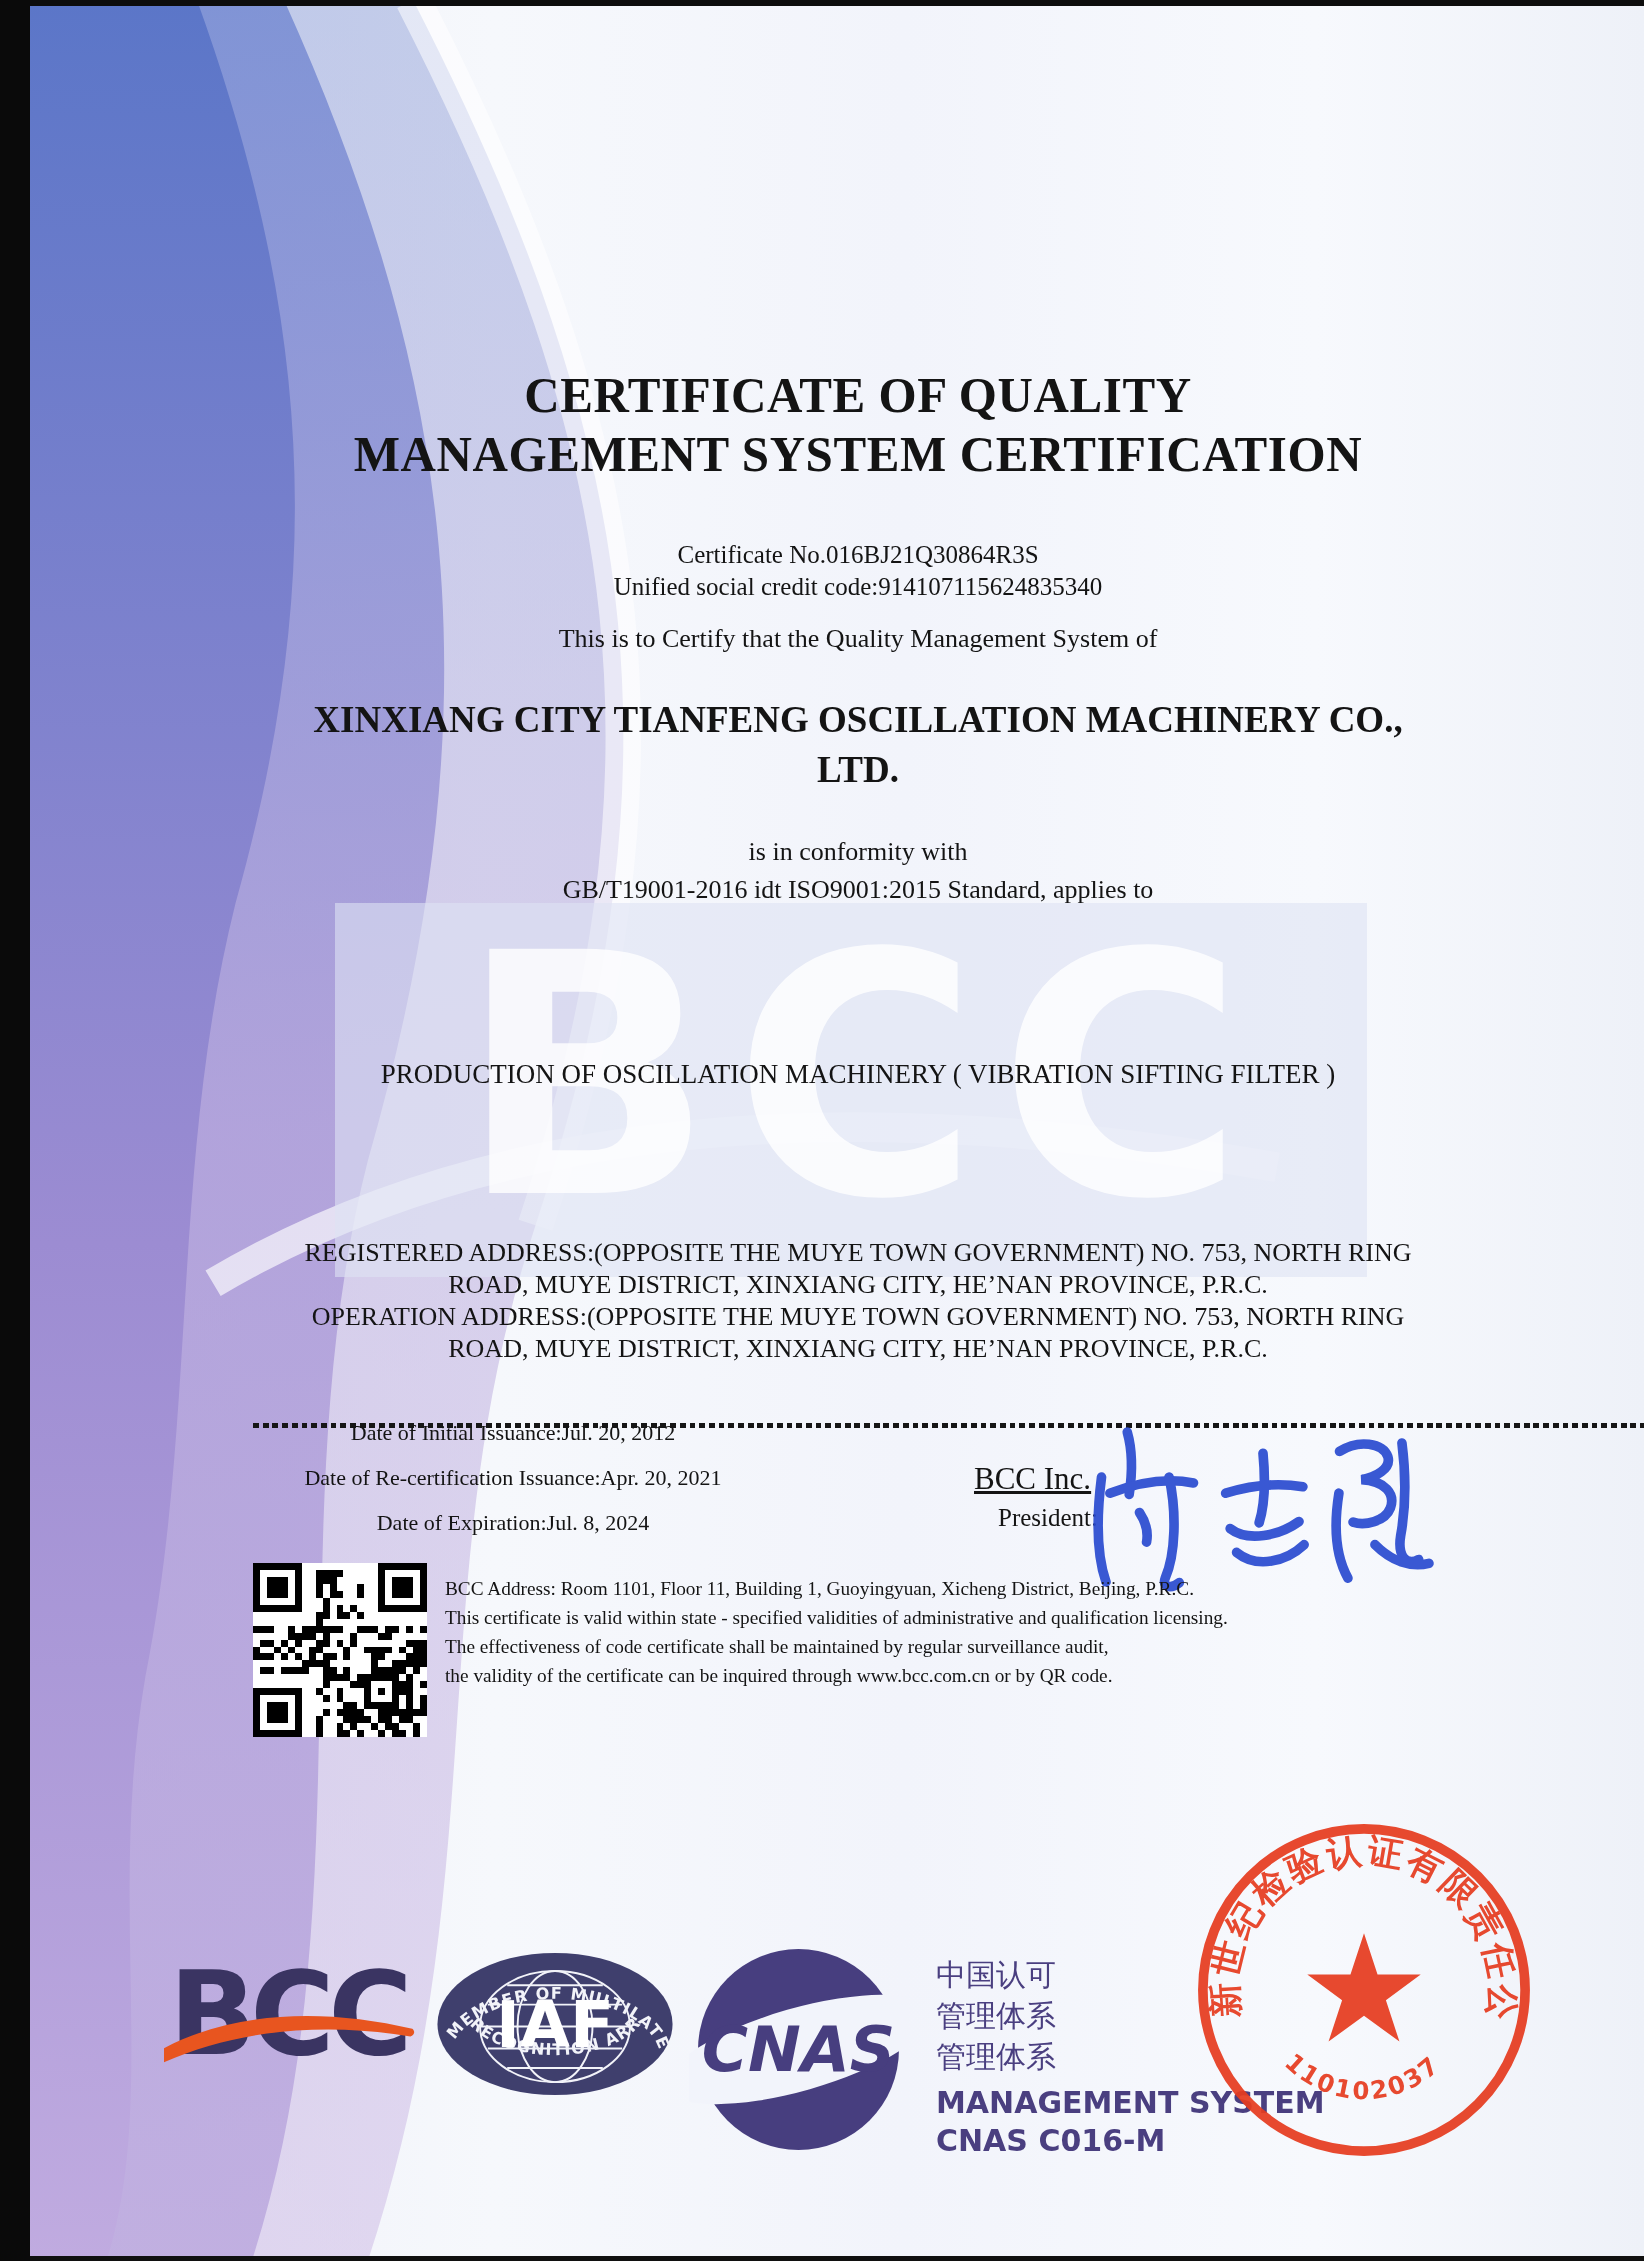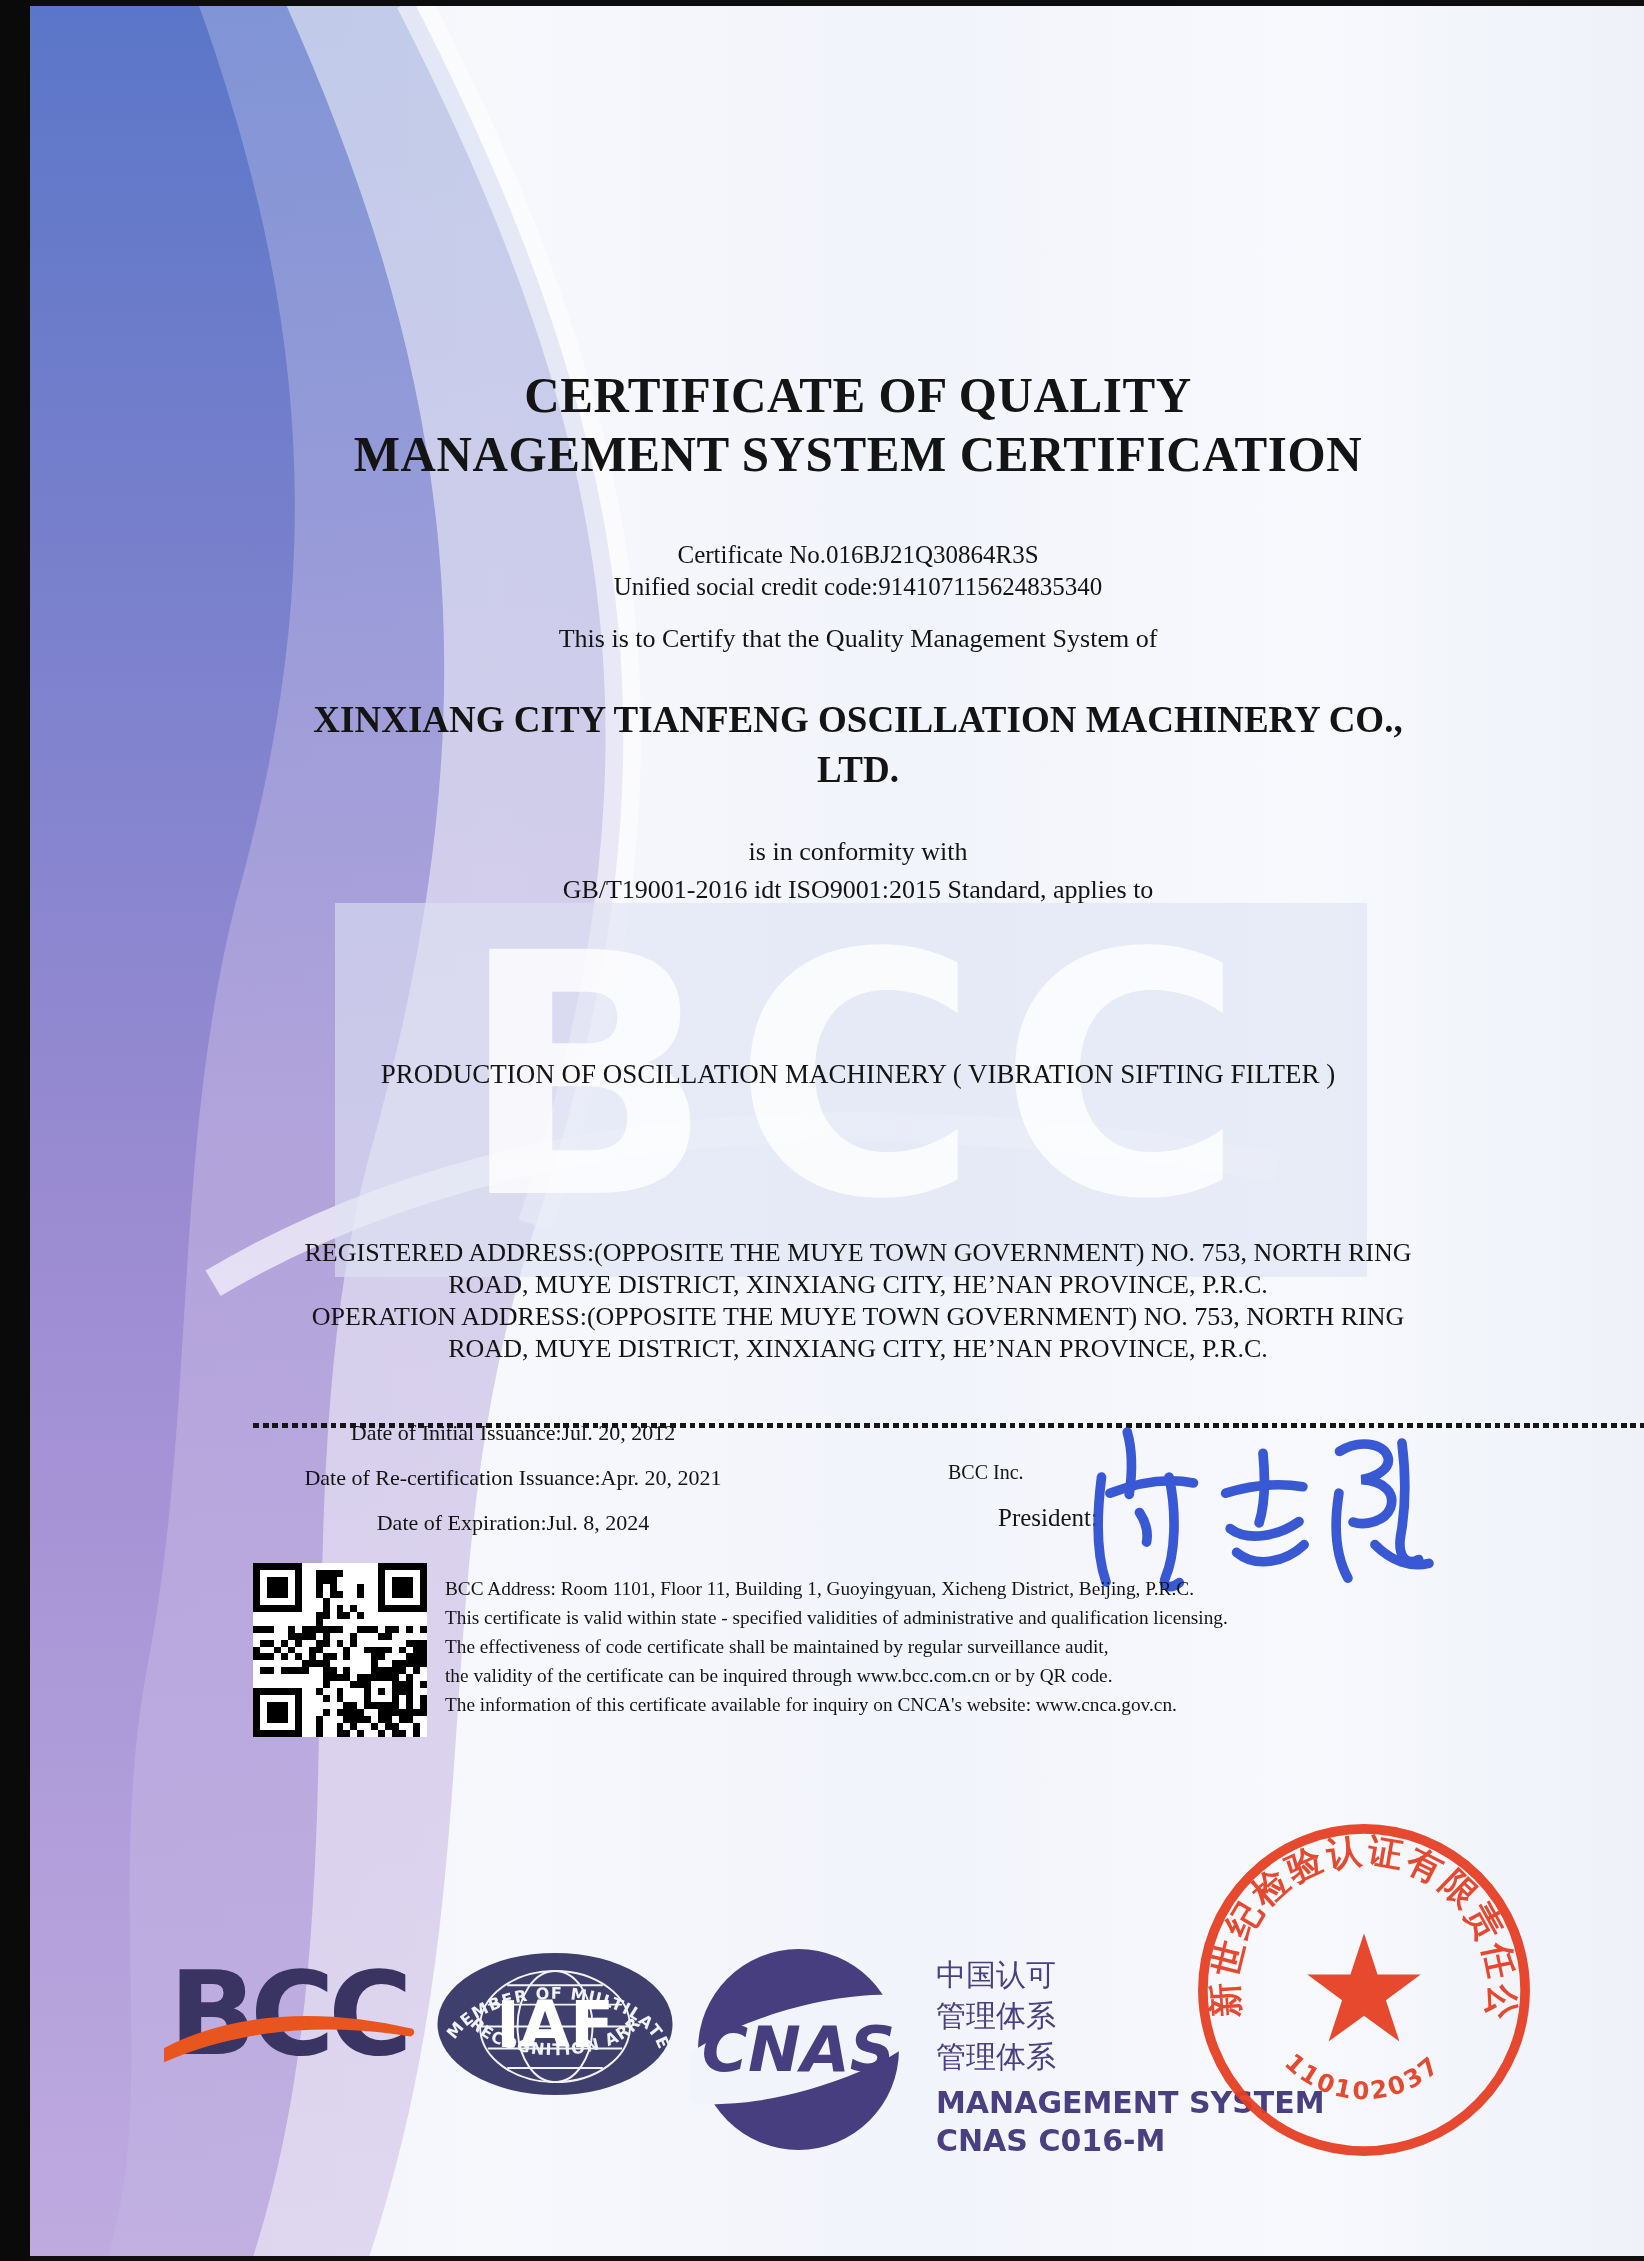--- a/index.html
+++ b/index.html
@@ -24,21 +24,21 @@
   .certno{top:539px;font-size:25px;font-weight:normal;line-height:32px;}
   .intro{top:624px;font-size:26px;}
   .company{top:695px;font-size:37px;font-weight:bold;line-height:50px;}
   .conformity{top:837px;font-size:26px;}
   .standard{top:875px;font-size:26px;}
   .scope{top:1059px;font-size:27px;}
   .addresses{top:1237px;font-size:26px;line-height:32px;}
   .dashline{left:253px;top:1423px;width:1392px;height:4.5px;
     background:repeating-linear-gradient(90deg,#161616 0 5.8px,transparent 5.8px 9.7px);}
   .dates{left:239px;top:1410px;width:548px;text-align:center;font-size:22px;line-height:45px;}
-  .issuer-name{left:948px;top:1461px;font-size:20px;}
+  .issuer-name{left:974px;top:1461px;font-size:31px;text-decoration:underline;}
   .issuer-role{left:998px;top:1504px;font-size:25px;}
   .fineprint{left:445px;top:1574px;width:967px;font-size:19.3px;line-height:29px;}
   .qr{left:253px;top:1563px;width:174px;height:174px;}
   
   .bcc-word{left:169px;top:1956px;width:258px;font-family:"DejaVu Sans","Liberation Sans",sans-serif;
     font-weight:bold;font-size:115px;letter-spacing:-6.4px;color:#3a3462;line-height:116px;}
   .bcc-swoosh{left:164px;top:2003px;}
   .iaf-logo{left:431px;top:1949px;}
   .cnas-logo{left:689px;top:1940px;}
   .cnas-cn{left:936px;top:1954px;font-size:30px;line-height:41px;color:#4a3f80;
@@ -337,21 +337,20 @@
       <rect x="16" y="16" width="5" height="5" fill="#000"></rect>
       <rect x="17" y="17" width="3" height="3" fill="#fff"></rect>
       <rect x="18" y="18" width="1" height="1" fill="#000"></rect>
     </svg>
 
   <div class="abs fineprint">
     <div>BCC Address: Room 1101, Floor 11, Building 1, Guoyingyuan, Xicheng District, Beijing, P.R.C.</div>
     <div>This certificate is valid within state - specified validities of administrative and qualification licensing.</div>
     <div>The effectiveness of code certificate shall be maintained by regular surveillance audit,</div>
     <div>the validity of the certificate can be inquired through www.bcc.com.cn or by QR code.</div>
-    <div>The information of this certificate available for inquiry on CNCA's website: www.cnca.gov.cn.</div>
   </div>
 
   <div class="abs bcc-word">BCC</div>
   <svg class="abs bcc-swoosh" width="258" height="71" viewBox="0 0 400 110">
     <path d="M0,70 C110,12 250,8 385,40 C390,44 388,50 382,52 C255,30 115,40 0,92 Z" fill="#e8551f"></path>
   </svg>
 
   <svg class="abs iaf-logo" width="248" height="150" viewBox="0 0 384 232">
     <defs>
       <path id="iafTop" d="M30,158 A164,96 0 0 1 354,158" fill="none"></path>

